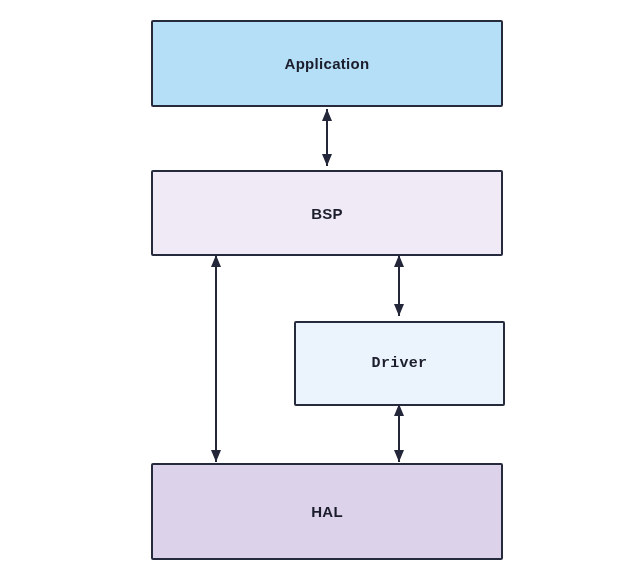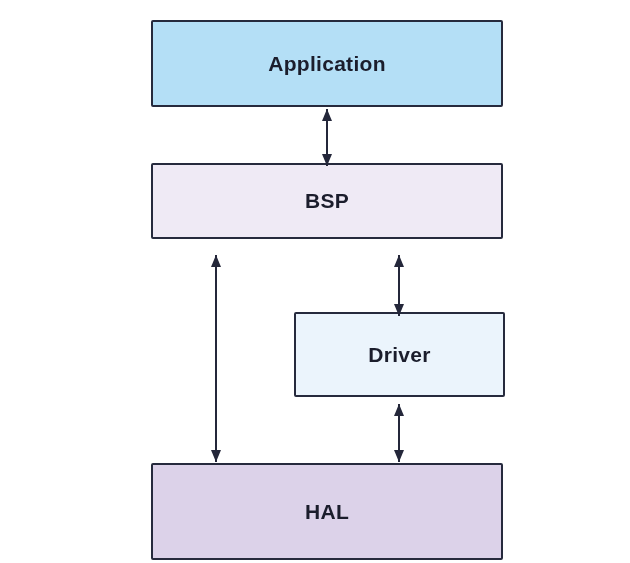--- a/index.html
+++ b/index.html
@@ -17,28 +17,28 @@
   .box {
     position: absolute;
     border: 2px solid var(--box-border, #262a3d);
     border-radius: 2px;
     display: flex;
     align-items: center;
     justify-content: center;
     box-sizing: border-box;
   }
   .box-label {
-    font-size: 21px;
+    font-size: 15px;
     font-weight: 700;
     letter-spacing: 0.3px;
     color: var(--text-color, #1b1d2c);
   }
   .box-application { left: 151px; top: 20px;  width: 352px; height: 87px; background: var(--application-fill, #b4dff6); }
-  .box-bsp         { left: 151px; top: 163px; width: 352px; height: 76px; background: var(--bsp-fill, #efeaf5); }
-  .box-driver      { left: 294px; top: 312px; width: 211px; height: 85px; background: var(--driver-fill, #ebf4fc); }
+  .box-bsp         { left: 151px; top: 170px; width: 352px; height: 86px; background: var(--bsp-fill, #efeaf5); }
+  .box-driver      { left: 294px; top: 321px; width: 211px; height: 85px; background: var(--driver-fill, #ebf4fc); font-family: Liberation Mono, monospace; }
   .box-hal         { left: 151px; top: 463px; width: 352px; height: 97px; background: var(--hal-fill, #dcd2e9); }
 
   .arrow {
     position: absolute;
     width: 2px;
     background: var(--line-color, #24273a);
   }
   .arrow::before {
     content: "";
     position: absolute;

